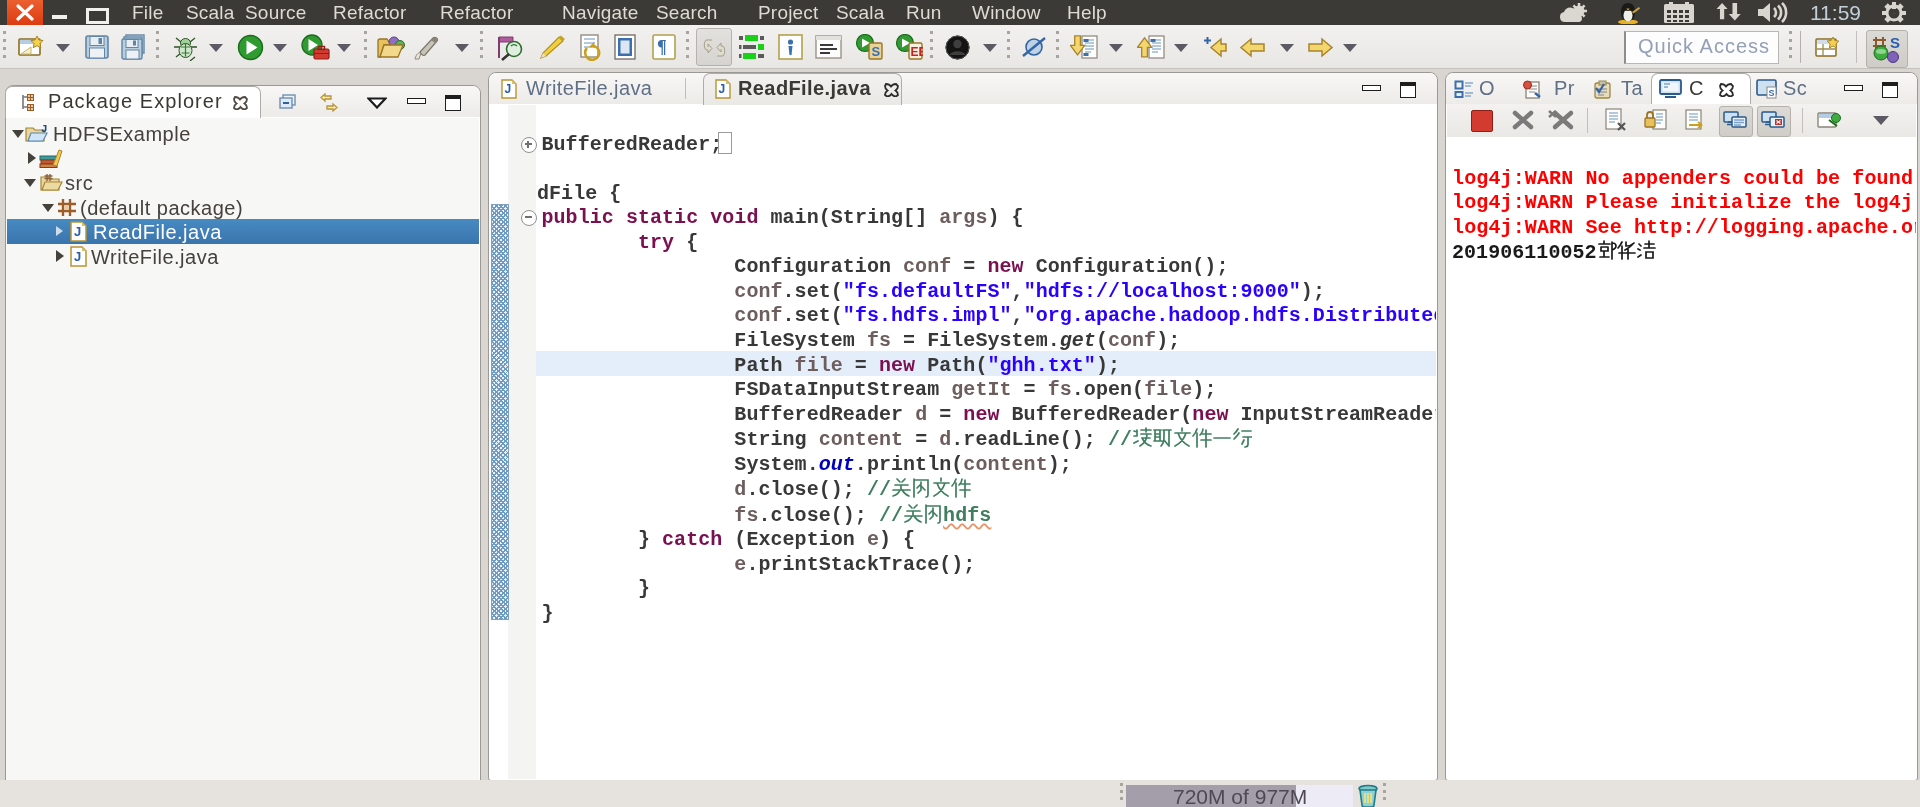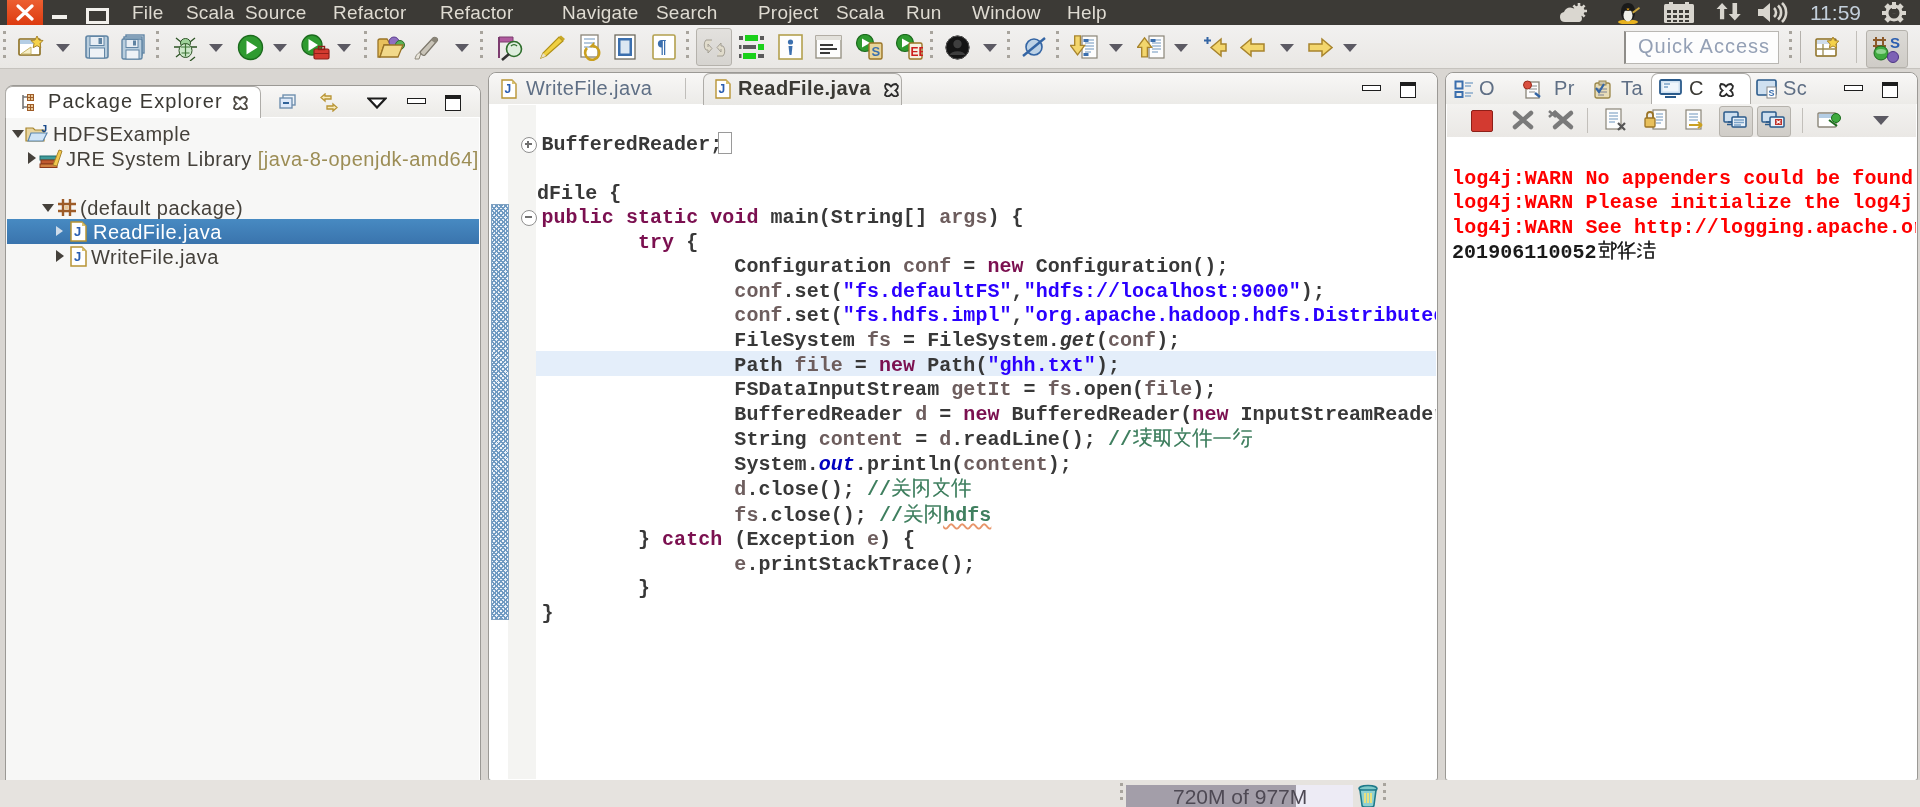--- a/index.html
+++ b/index.html
@@ -397,21 +397,31 @@
       <span style="position:absolute;left:46px;top:2px;">HDFSExample</span>
     </div>
     <div class="trow" style="top:27.6px;width:100%;">
       <div class="tarrow closed" style="left:21px;top:6px;"></div>
       <svg class="ab" style="left:32px;top:2px;" width="24" height="20" viewBox="0 0 24 20">
         <rect x="1" y="8" width="16" height="4" fill="#3f9b9b" stroke="#1f6b6b"></rect>
         <rect x="2" y="12" width="15" height="4" fill="#c05a30" stroke="#8a3a1a"></rect>
         <rect x="1" y="16" width="17" height="3.5" fill="#d08040" stroke="#8a3a1a"></rect>
         <path d="M14 17L20 2l3 1-5 15z" fill="#f3c94e" stroke="#a8842c"></path>
       </svg>
-      <span style="position:absolute;left:59px;top:2px;">JRE System Library <span style="color:#9c8d55;">[java-8-openjdk-amd64]</span></span>
+    </div>
+    <div class="trow" style="top:52.2px;width:100%;">
+      <div class="tarrow open" style="left:17px;top:9px;"></div>
+      <svg class="ab" style="left:33px;top:2px;" width="23" height="20" viewBox="0 0 23 20">
+        <path d="M1 18V5h7l2 2h9v11z" fill="#e8d5a0" stroke="#a8862e" stroke-width="1.2"></path>
+        <g stroke="#8c6239" stroke-width="1.4">
+            <path d="M7 2v7M10 2v7M4.5 4h8M4.5 6.5h8"></path>
+          </g>
+        <path d="M2 18l3-8h17l-4 8z" fill="#edd9a2" stroke="#a8862e" stroke-width="1.2"></path>
+      </svg>
+      <span style="position:absolute;left:58px;top:2px;">src</span>
     </div>
     <div class="trow" style="top:76.8px;width:100%;">
       <div class="tarrow open" style="left:35px;top:9px;"></div>
       <svg class="ab" style="left:50px;top:3px;" width="20" height="19" viewBox="0 0 20 19">
         <g stroke="#9e5c28" stroke-width="2.4">
             <path d="M6 1v17M13 1v17M1 6h18M1 13h18"></path>
           </g>
         <g fill="#e8c89a">
             <rect x="7.5" y="7.5" width="4" height="4"></rect>
           </g>

